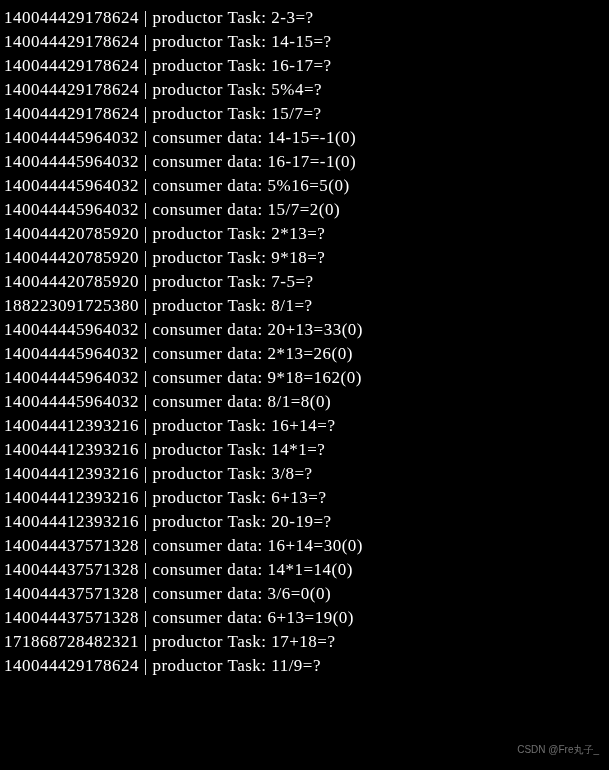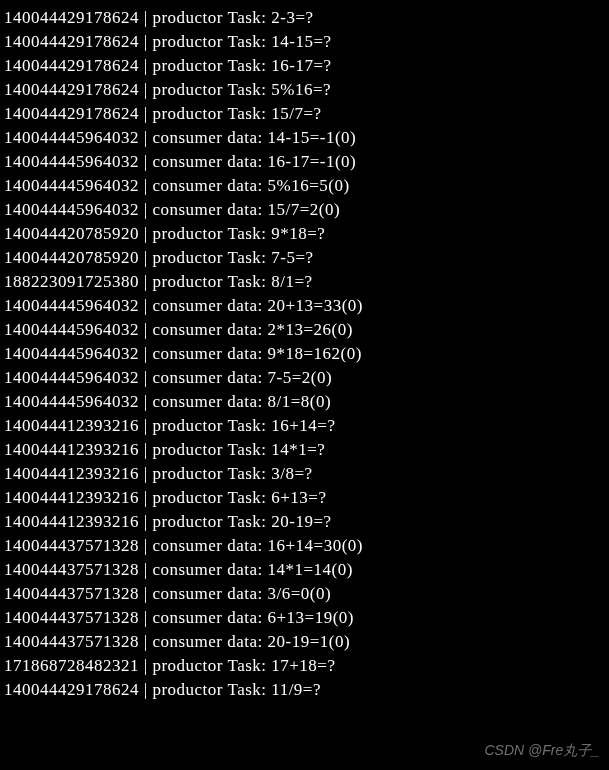--- a/index.html
+++ b/index.html
@@ -16,54 +16,52 @@
     position: relative;
     letter-spacing: 0.5px;
   }
   .line { white-space: pre; font-family: Liberation Serif, serif; }
   .watermark {
     position: absolute;
     bottom: 8px;
     right: 10px;
     color: rgba(200,200,200,0.55);
     font-family: Arial, sans-serif;
-    font-size: 14px;
+    font-size: 10px;
     letter-spacing: 0;
     pointer-events: none;
-    font-style: italic;
   }
 </style>
 </head>
 <body>
 
 <div id="terminal">
     <div class="line">140044429178624 | productor Task: 2-3=?</div>
     <div class="line">140044429178624 | productor Task: 14-15=?</div>
     <div class="line">140044429178624 | productor Task: 16-17=?</div>
-    <div class="line">140044429178624 | productor Task: 5%16=?</div>
+    <div class="line">140044429178624 | productor Task: 5%4=?</div>
     <div class="line">140044429178624 | productor Task: 15/7=?</div>
     <div class="line">140044445964032 | consumer data: 14-15=-1(0)</div>
     <div class="line">140044445964032 | consumer data: 16-17=-1(0)</div>
     <div class="line">140044445964032 | consumer data: 5%16=5(0)</div>
     <div class="line">140044445964032 | consumer data: 15/7=2(0)</div>
+    <div class="line">140044420785920 | productor Task: 2*13=?</div>
     <div class="line">140044420785920 | productor Task: 9*18=?</div>
     <div class="line">140044420785920 | productor Task: 7-5=?</div>
     <div class="line">188223091725380 | productor Task: 8/1=?</div>
     <div class="line">140044445964032 | consumer data: 20+13=33(0)</div>
     <div class="line">140044445964032 | consumer data: 2*13=26(0)</div>
     <div class="line">140044445964032 | consumer data: 9*18=162(0)</div>
-    <div class="line">140044445964032 | consumer data: 7-5=2(0)</div>
     <div class="line">140044445964032 | consumer data: 8/1=8(0)</div>
     <div class="line">140044412393216 | productor Task: 16+14=?</div>
     <div class="line">140044412393216 | productor Task: 14*1=?</div>
     <div class="line">140044412393216 | productor Task: 3/8=?</div>
     <div class="line">140044412393216 | productor Task: 6+13=?</div>
     <div class="line">140044412393216 | productor Task: 20-19=?</div>
     <div class="line">140044437571328 | consumer data: 16+14=30(0)</div>
     <div class="line">140044437571328 | consumer data: 14*1=14(0)</div>
     <div class="line">140044437571328 | consumer data: 3/6=0(0)</div>
     <div class="line">140044437571328 | consumer data: 6+13=19(0)</div>
-    <div class="line">140044437571328 | consumer data: 20-19=1(0)</div>
     <div class="line">171868728482321 | productor Task: 17+18=?</div>
     <div class="line">140044429178624 | productor Task: 11/9=?</div>
   </div>
 
 <div class="watermark">CSDN @Fre丸子_</div>
 
 </body></html>

